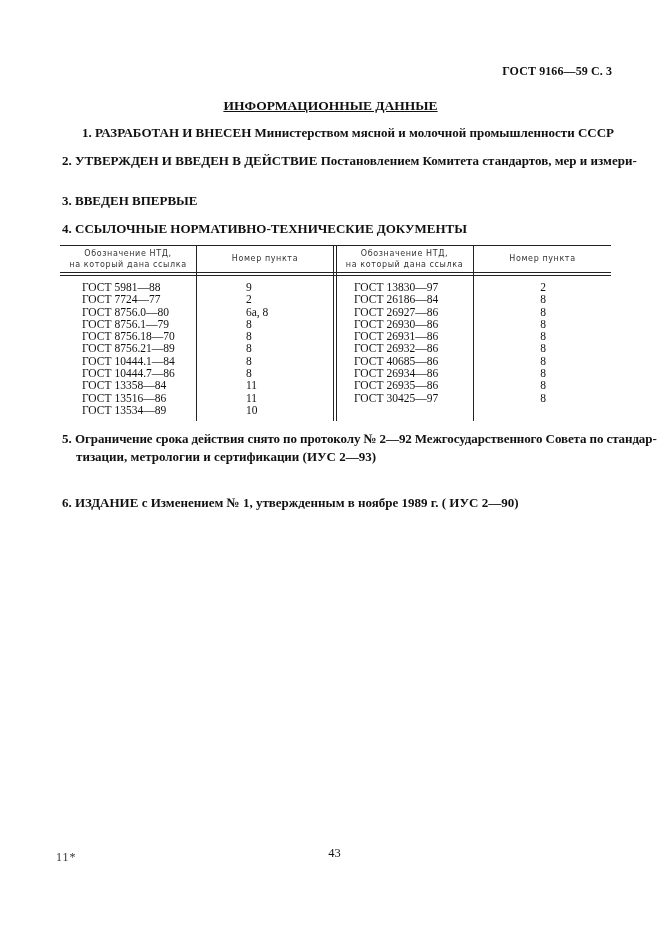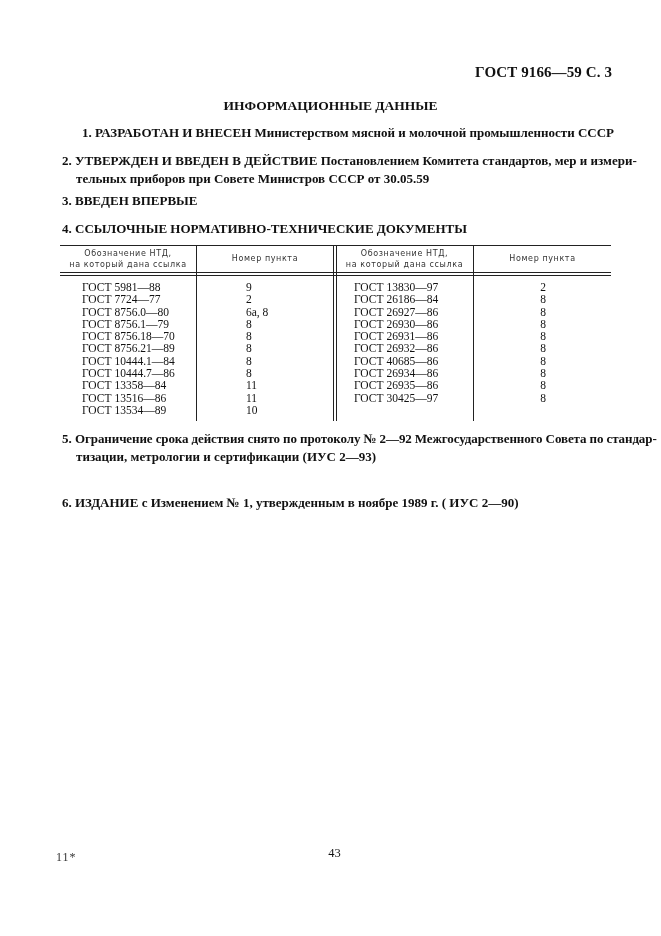--- a/index.html
+++ b/index.html
@@ -1,19 +1,19 @@
 <!DOCTYPE html>
 <html><head>
   <meta charset="utf-8">
   <style>
     html, body { margin: 0; padding: 0; background: #ffffff; }
     body { width: 661px; height: 936px; position: relative; overflow: hidden; color: #111; font-family: "Liberation Serif", "DejaVu Serif", serif; }
     .abs { position: absolute; }
-    .page-ref { left: 0; top: 64px; width: 612px; text-align: right; font-weight: bold; font-size: 15px; letter-spacing: 0.1px; }
-    .section-title { left: 0; top: 98px; width: 661px; text-align: center; font-weight: bold; font-size: 13.5px; }
+    .page-ref { left: 0; top: 64px; width: 612px; text-align: right; font-weight: bold; font-size: 12px; letter-spacing: 0.1px; }
+    .section-title { left: 0; top: 98px; width: 661px; text-align: center; font-weight: bold; font-size: 13.5px; text-decoration: underline; }
     .item { left: 62px; font-weight: bold; font-size: 13px; line-height: 18px; white-space: nowrap; }
     .item .cont { display: block; padding-left: 14px; }
     .item .norm { letter-spacing: -0.1px; }
     #item1 { top: 124px; margin-left: 20px; }
     #item2 { top: 152px; }
     #item3 { top: 192px; }
     #item4 { top: 220px; }
     #item5 { top: 430px; }
     #item6 { top: 470px; margin-top: 24px; }
 
@@ -41,21 +41,20 @@
 <div class="abs item" id="item1">
   <span>1.</span>
   <span>РАЗРАБОТАН И ВНЕСЕН</span>
   <span>Министерством мясной и молочной промышленности СССР</span>
 </div>
 
 <div class="abs item" id="item2">
   <span>2.</span>
   <span>УТВЕРЖДЕН И ВВЕДЕН В  ДЕЙСТВИЕ</span>
   <span>Постановлением  Комитета  стандартов, мер и измери-</span>
-  <span class="cont">тельных  приборов  при Совете Министров СССР от 30.05.59</span>
 </div>
 
 <div class="abs item" id="item3">
   <span>3.</span>
   <span>ВВЕДЕН ВПЕРВЫЕ</span>
 </div>
 
 <div class="abs item" id="item4">
   <span>4.</span>
   <span>ССЫЛОЧНЫЕ НОРМАТИВНО-ТЕХНИЧЕСКИЕ ДОКУМЕНТЫ</span>

